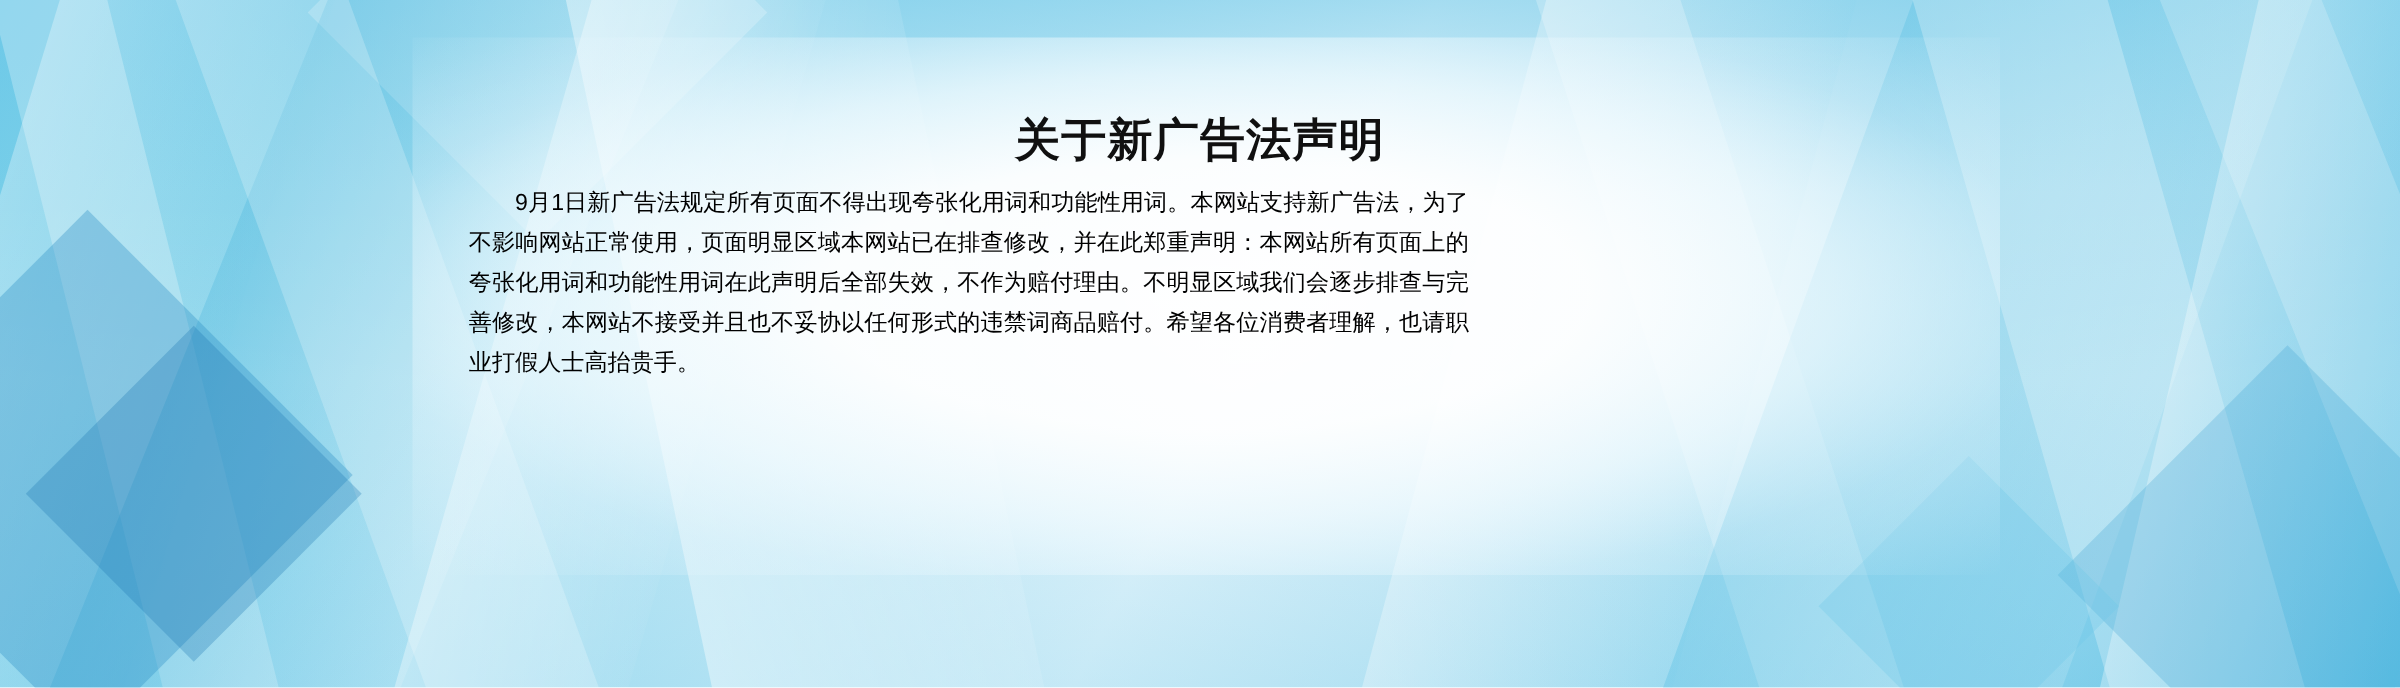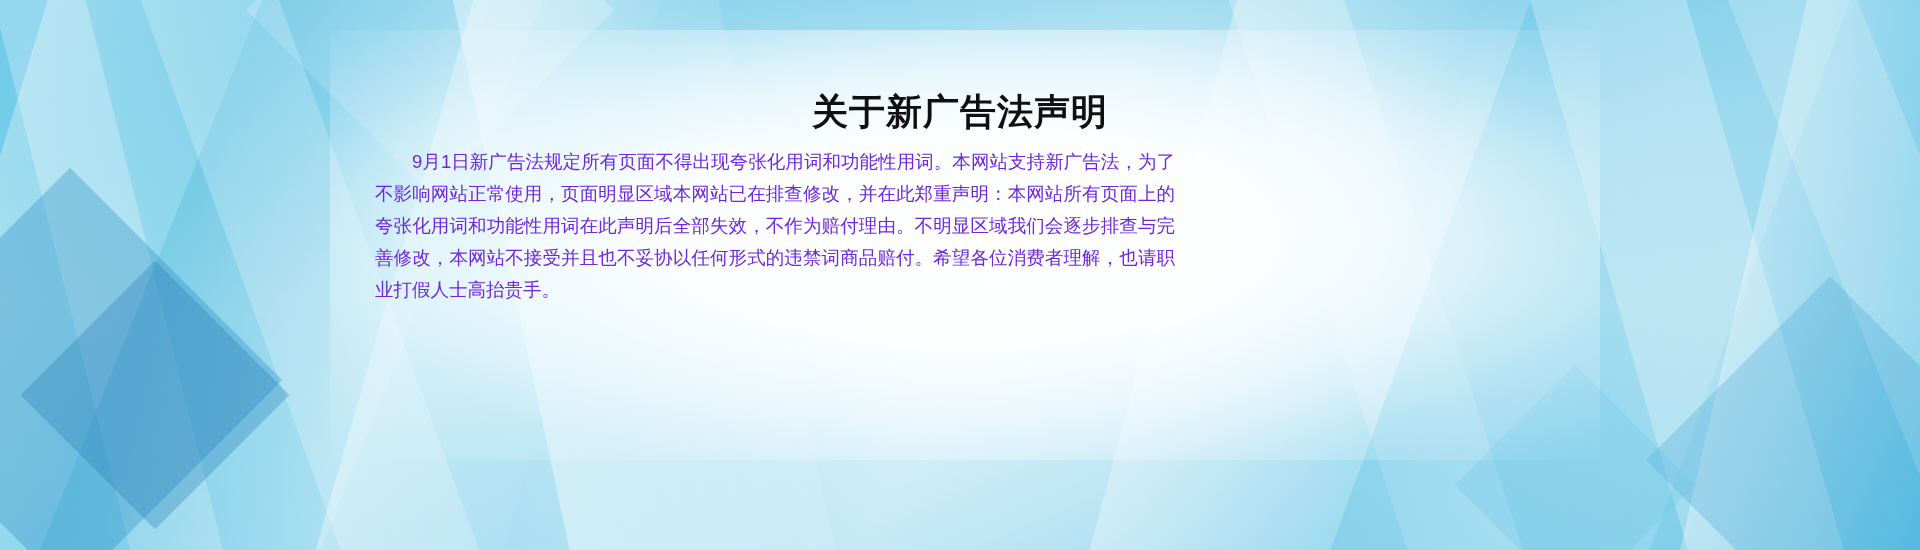--- a/index.html
+++ b/index.html
@@ -95,21 +95,21 @@
     font-size: 36px;
     font-weight: bold;
     color: #101010;
     letter-spacing: 1px;
   }
   .statement-body {
     position: absolute;
     left: 375px;
     top: 146px;
     width: 800px;
-    color: #6d28d9;
+    color: #000000;
     font-size: 18.5px;
     line-height: 32px;
   }
   .statement-body p {
     margin: 0;
     text-align: justify;
     text-justify: inter-ideograph;
   }
   .para-main { text-indent: 2em; }
   .para-note { text-indent: 0; }

